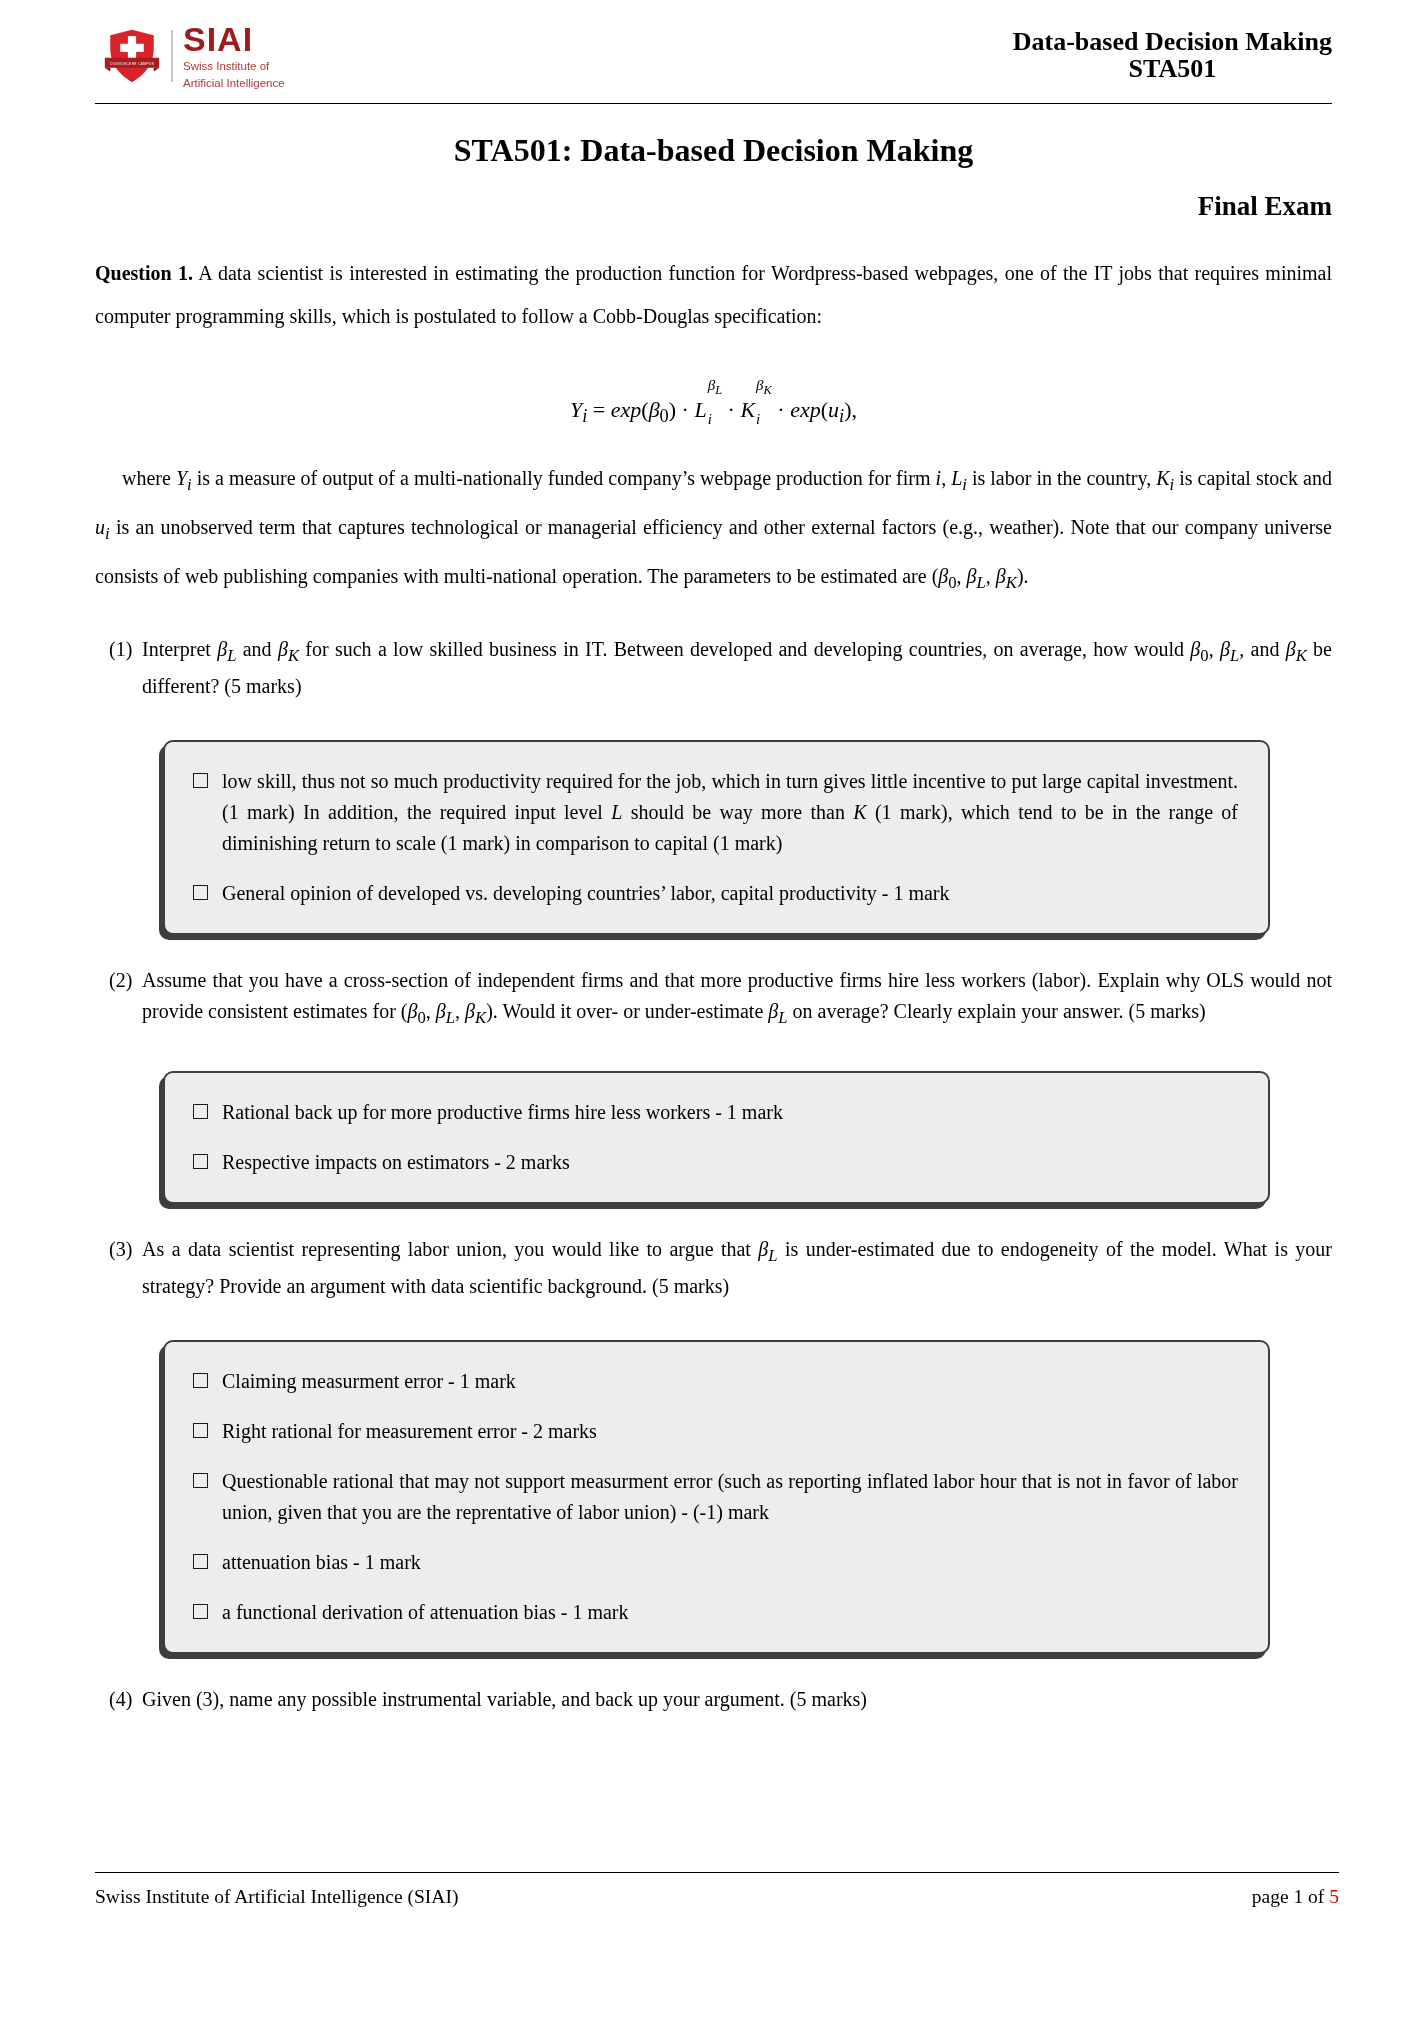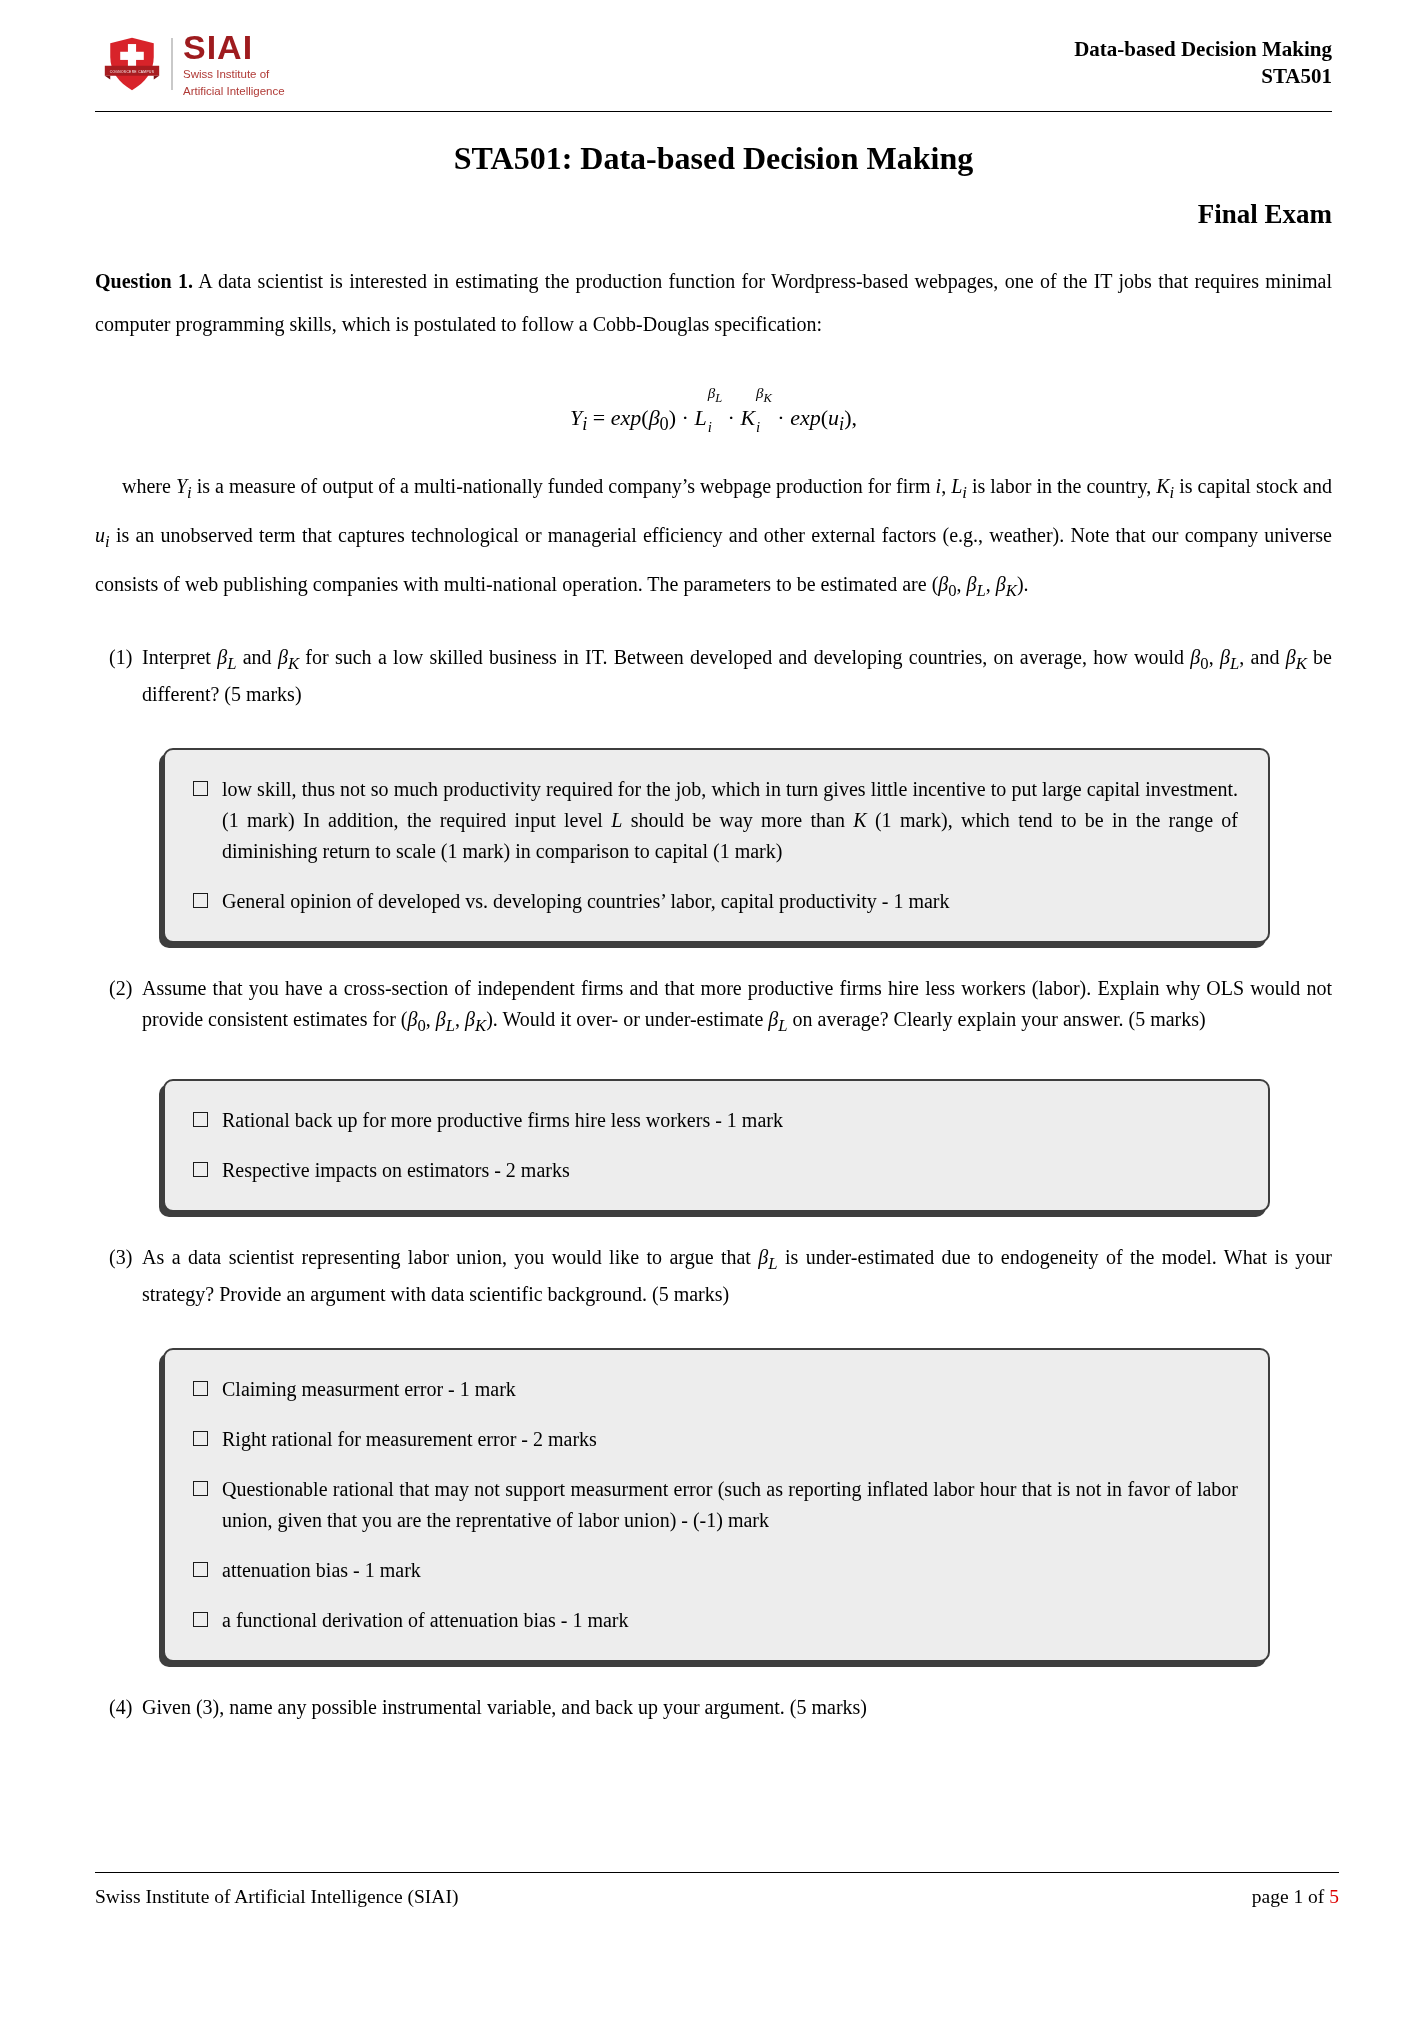--- a/index.html
+++ b/index.html
@@ -1,30 +1,30 @@
 <!DOCTYPE html>
 <html><head>
 <meta charset="utf-8">
 <style>
   html,body{margin:0;padding:0;}
   body{
     width:1427px;height:2036px;position:relative;background:#ffffff;
     font-family:"Liberation Serif","DejaVu Serif",serif;color:#000;
     overflow:hidden;
   }
-  .page{padding:12px 95px;position:relative;}
+  .page{padding:4px 95px;position:relative;}
 
   
   .page-header{padding-top:18px;display:flex;justify-content:space-between;align-items:flex-start;}
   .logo{display:flex;align-items:center;gap:10px;margin-left:8px;}
   .logo-divider{width:2px;height:52px;background:#c9c9c9;}
   .logo-text{display:flex;flex-direction:column;line-height:1;}
   .logo-wordmark{font-family:"Liberation Sans",sans-serif;font-weight:bold;font-size:34px;color:#9e1b1e;letter-spacing:1px;}
   .logo-org{font-family:"Liberation Sans",sans-serif;font-size:11.5px;color:#b03a36;margin-top:3px;line-height:1.25;}
-  .header-right{text-align:right;font-weight:bold;font-size:21px;line-height:27px;padding-top:6px;}
+  .header-right{text-align:center;font-weight:bold;font-size:26px;line-height:27px;padding-top:6px;}
   .header-rule{border:none;border-top:1.6px solid #000;margin:12px 0 0 0;}
 
   
   .doc-title{text-align:center;font-weight:bold;font-size:32px;margin:28px 0 0 0;}
   .doc-subtitle{text-align:right;font-weight:bold;font-size:27px;margin:22px 0 0 0;}
 
   
   .para{font-size:20px;line-height:43px;text-align:justify;margin:30px 0 0 0;}
   .q-label{font-weight:bold;}
   .indent{text-indent:27px;}

